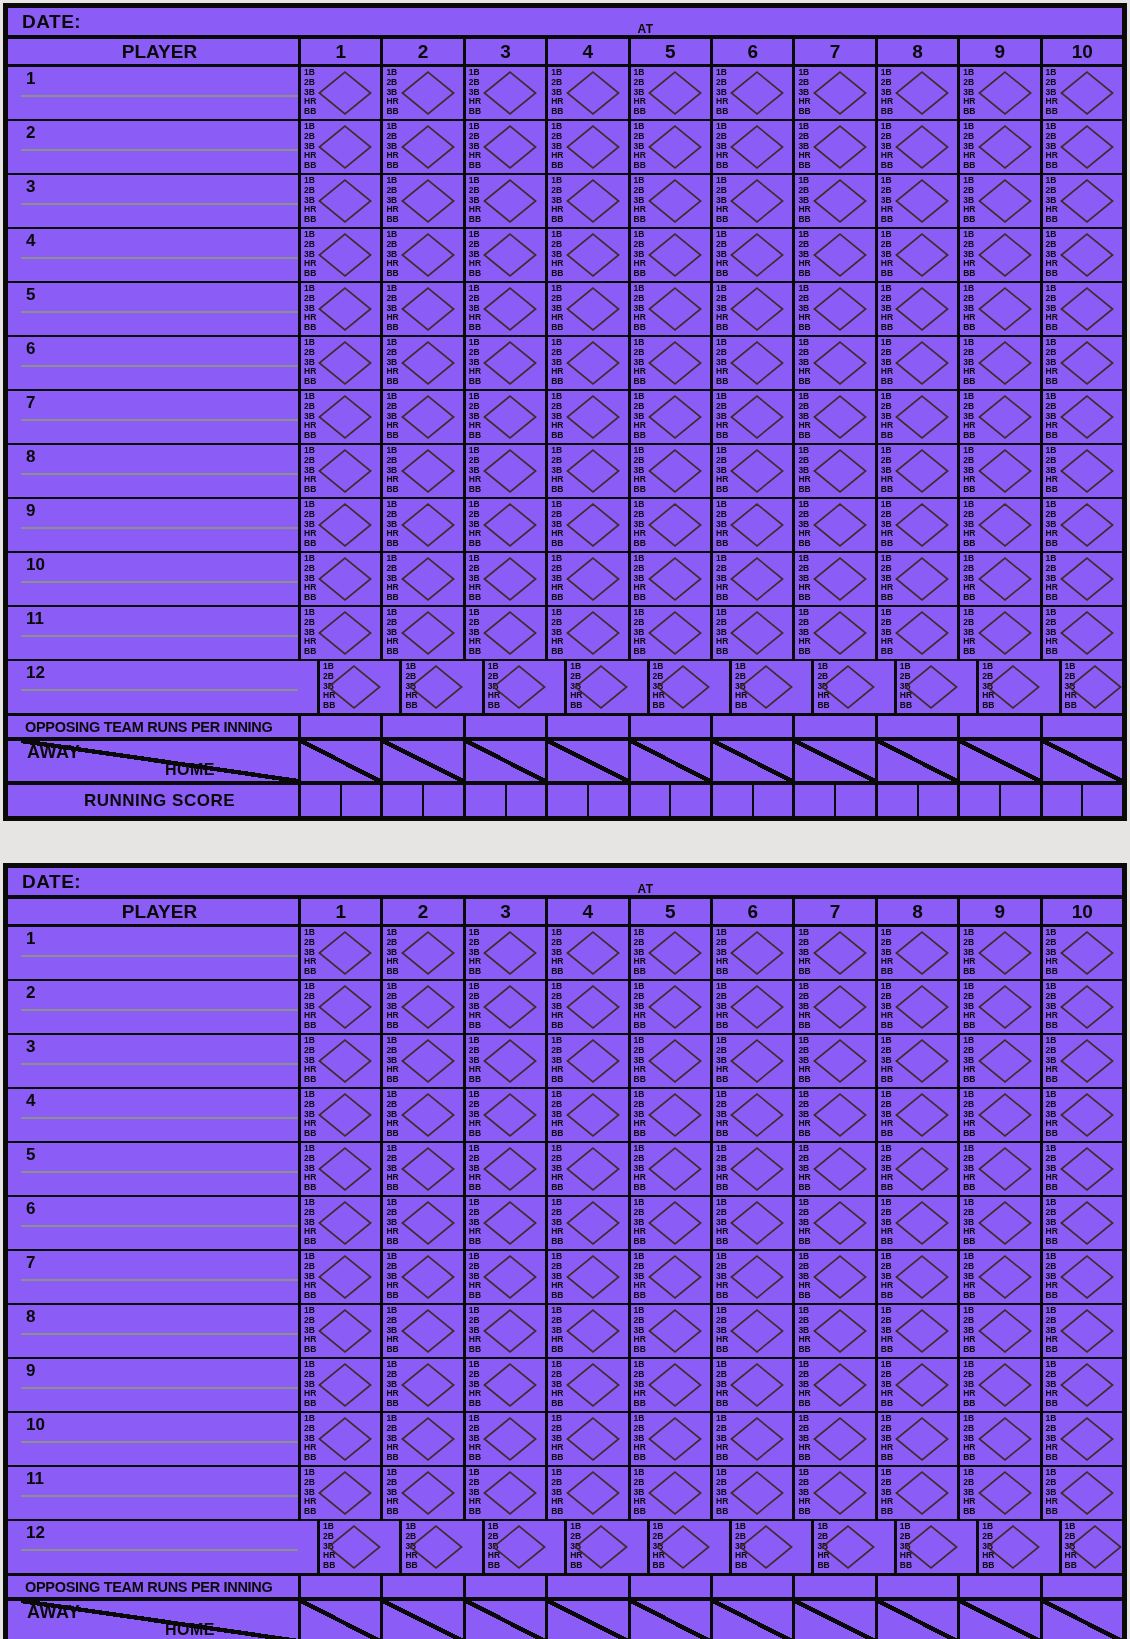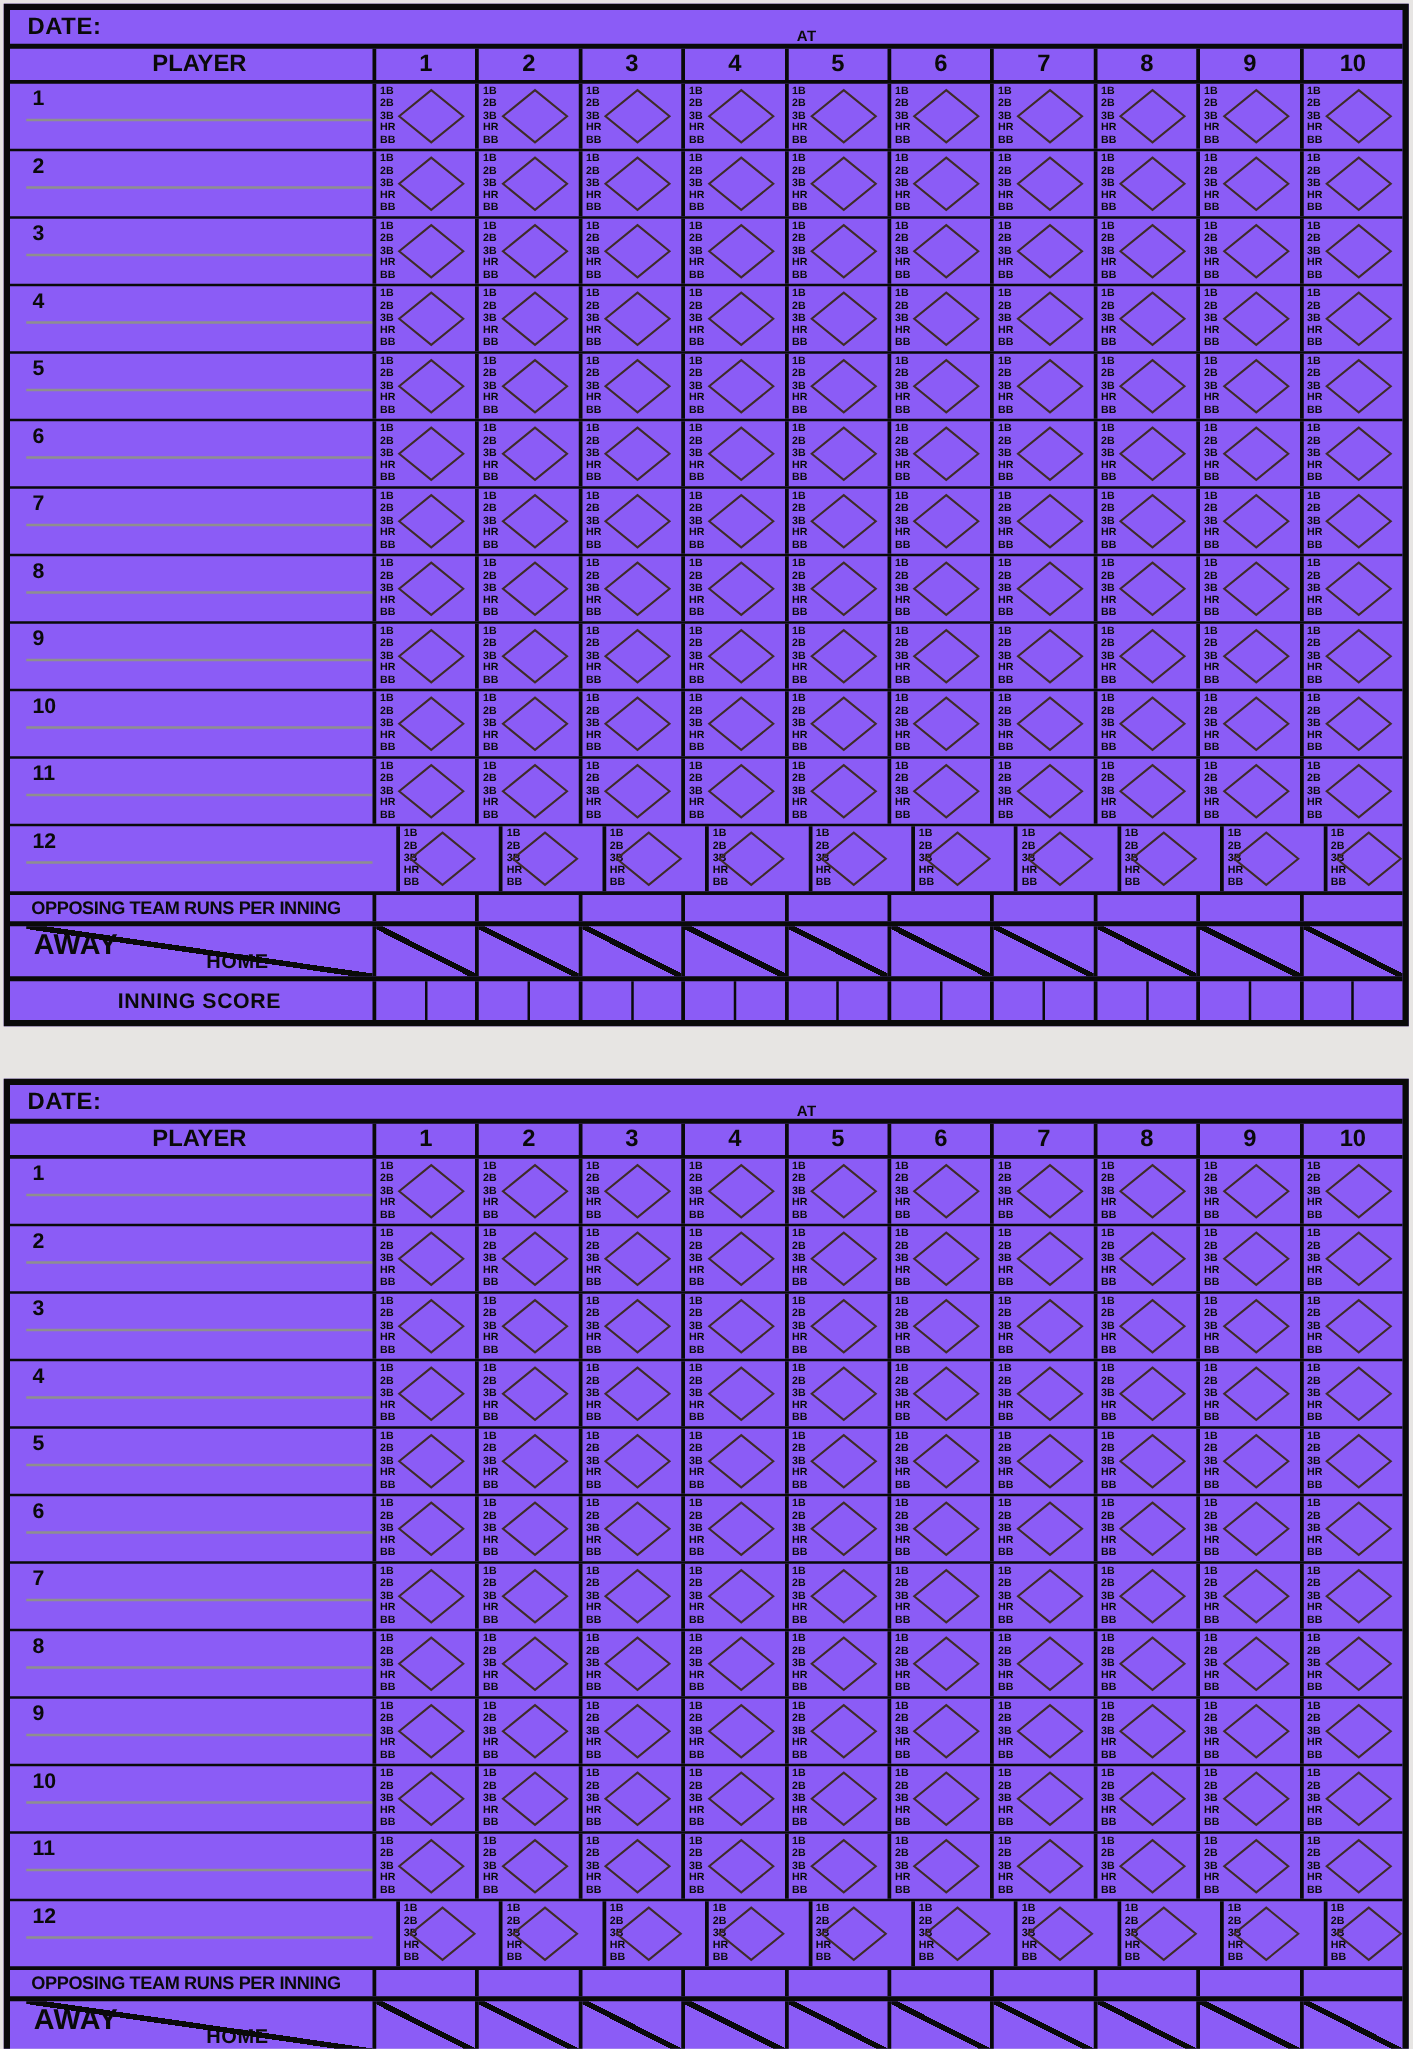--- a/index.html
+++ b/index.html
@@ -45,21 +45,21 @@
   .opposing-row{height:21px;border-bottom:4px solid #0a0a0a;}
   .opposing-label{display:flex;align-items:center;padding-left:4px;font-size:14.5px;letter-spacing:-.3px;white-space:nowrap;text-align:right;}
 
   
   .away-row{height:40px;border-bottom:4px solid #0a0a0a;}
   .diag{background:linear-gradient(to top right,
         transparent calc(50% - 2.2px),
         #0a0a0a calc(50% - 2.2px),
         #0a0a0a calc(50% + 2.2px),
         transparent calc(50% + 2.2px));}
-  .away-label{position:absolute;top:1px;left:6px;font-size:23px;letter-spacing:.5px;}
+  .away-label{position:absolute;top:1px;left:6px;font-size:18px;letter-spacing:.5px;}
   .home-label{position:absolute;bottom:2px;left:52%;font-size:16px;letter-spacing:.5px;}
 
   
   .running-row{height:31px;}
   .running-label{display:flex;align-items:center;justify-content:center;font-size:17px;letter-spacing:.5px;}
   .running-cell{display:flex;}
   .running-cell .half{flex:1;}
   .running-cell .half:first-child{border-right:2px solid #0a0a0a;}
 </style>
 </head>
@@ -1620,21 +1620,21 @@
       <div class="icell diag"></div>
       <div class="icell diag"></div>
       <div class="icell diag"></div>
       <div class="icell diag"></div>
       <div class="icell diag"></div>
       <div class="icell diag"></div>
       <div class="icell diag"></div>
       <div class="icell diag"></div>
     </div>
     <div class="row running-row">
-      <div class="pcell running-label">INNING SCORE</div>
+      <div class="pcell running-label">RUNNING SCORE</div>
       <div class="icell running-cell">
         <div class="half"></div>
         <div class="half"></div>
       </div>
       <div class="icell running-cell">
         <div class="half"></div>
         <div class="half"></div>
       </div>
       <div class="icell running-cell">
         <div class="half"></div>

